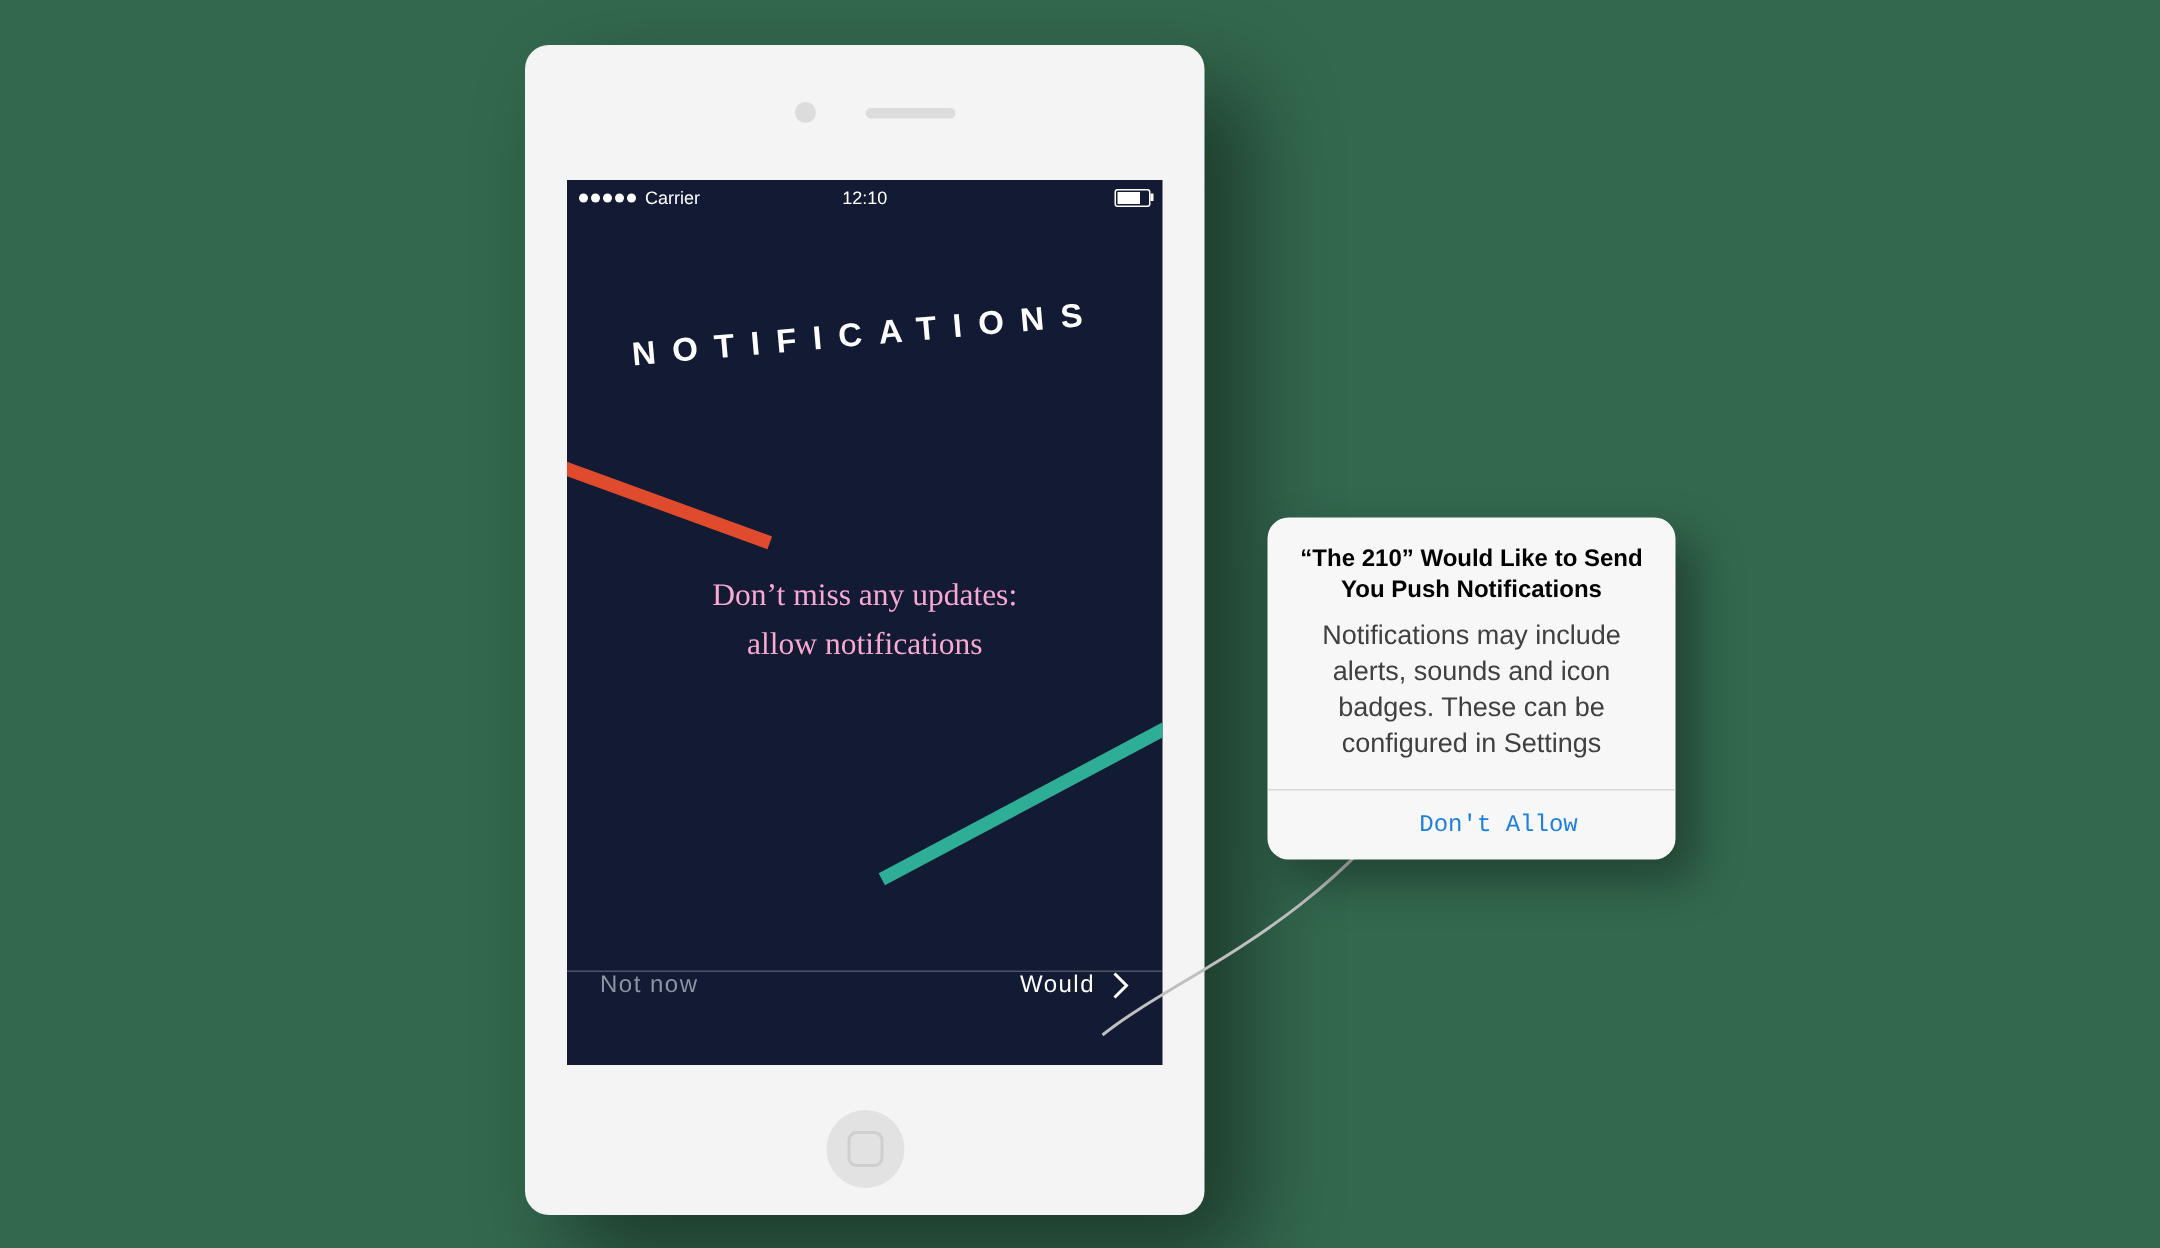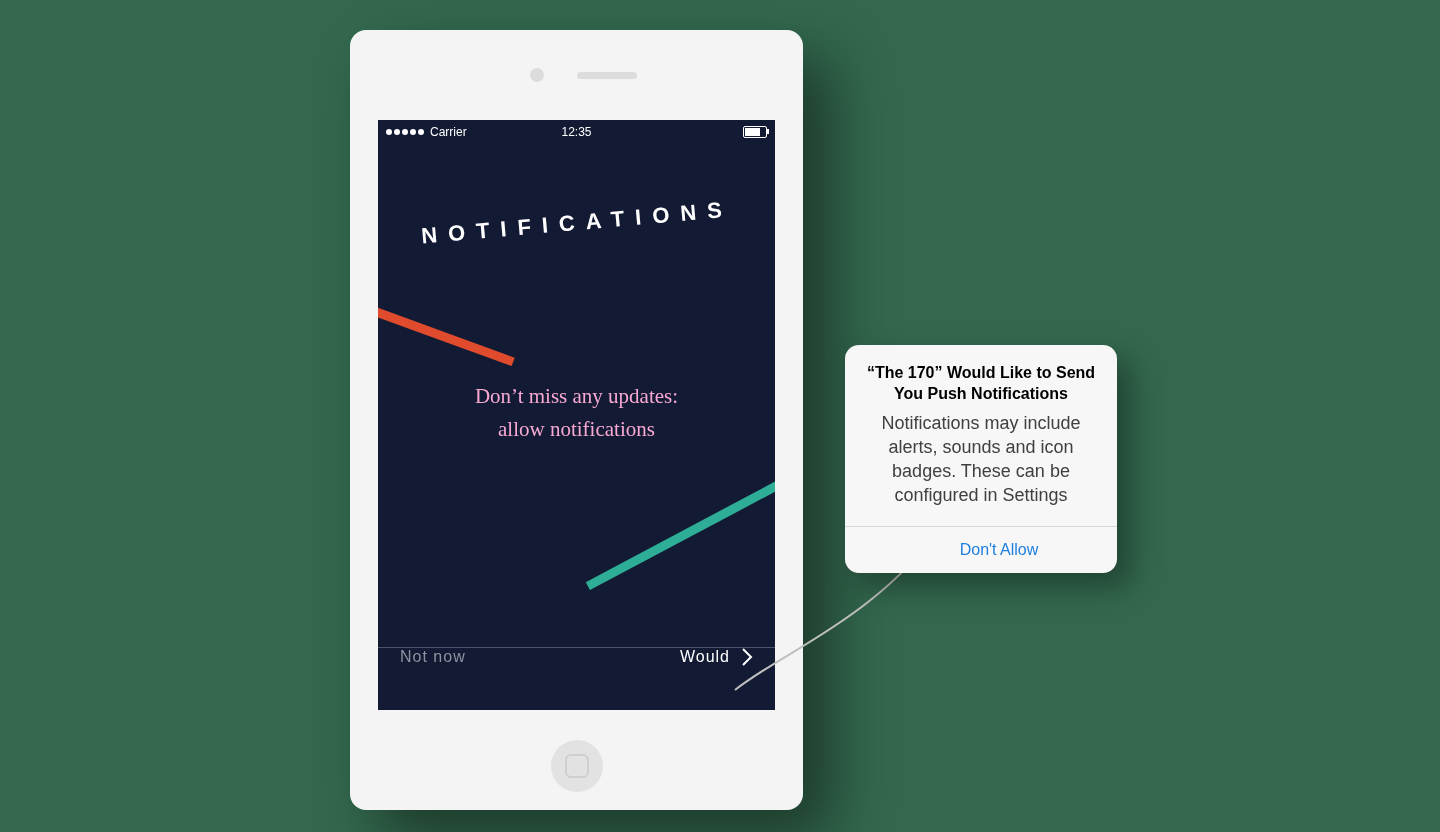--- a/index.html
+++ b/index.html
@@ -75,21 +75,21 @@
     position:absolute;left:845px;top:345px;width:272px;
     background:#f7f7f7;border-radius:14px;
     box-shadow:14px 14px 30px rgba(0,0,0,.35);
     overflow:hidden;text-align:center;
   }
   .alert .hd{padding:18px 20px 4px;font-size:16px;font-weight:600;color:#000;line-height:1.3;}
   .alert .msg{padding:2px 22px 18px;font-size:18px;color:#404040;line-height:1.35;}
   .alert .btns{display:flex;border-top:1px solid #d9d9d9;}
   .alert .btns button{
     flex:1;border:none;background:transparent;height:46px;font-size:16px;
-    color:#1e7fe0;cursor:pointer;font-family:Liberation Sans, sans-serif;margin-left:36px;
+    color:#1e7fe0;cursor:pointer;font-family:Liberation Mono, monospace;margin-left:36px;
   }
   .alert .btns button + button{border-left:1px solid #d9d9d9;font-weight:700;}
 
   
   .arrow{position:absolute;left:725px;top:500px;pointer-events:none;}
 </style>
 </head>
 <body>
 
 <div class="stage">
@@ -104,21 +104,21 @@
         <div class="sb-left">
           <span class="dots">
             <span></span>
               <span></span>
               <span></span>
               <span></span>
               <span></span>
           </span>
           <span>Carrier</span>
         </div>
-        <span class="sb-time">12:35</span>
+        <span class="sb-time">12:10</span>
         <span class="batt">
             <span class="fill"></span>
           </span>
       </div>
 
       <div class="screen-inner">
         <div class="notif-title">NOTIFICATIONS</div>
 
         <span class="stripe stripe-red"></span>
         <span class="stripe stripe-teal"></span>
@@ -146,20 +146,20 @@
         <span class="sq"></span>
       </div>
   </div>
 
   <svg class="arrow" width="260" height="200">
     <path d="M10 190 C 60 150, 150 120, 222 20" fill="none" stroke="#bfbfbf" stroke-width="2"></path>
     <path d="M222 20 l-14 4 m14 -4 l2 14" fill="none" stroke="#bfbfbf" stroke-width="2"></path>
   </svg>
 
   <div class="alert">
-    <div class="hd">“The 170” Would Like to Send You Push Notifications</div>
+    <div class="hd">“The 210” Would Like to Send You Push Notifications</div>
     <div class="msg">Notifications may include alerts, sounds and icon badges. These can be configured in Settings</div>
     <div class="btns">
       <button>Don't Allow</button>
     </div>
   </div>
 
 </div>
 
 </body></html>

